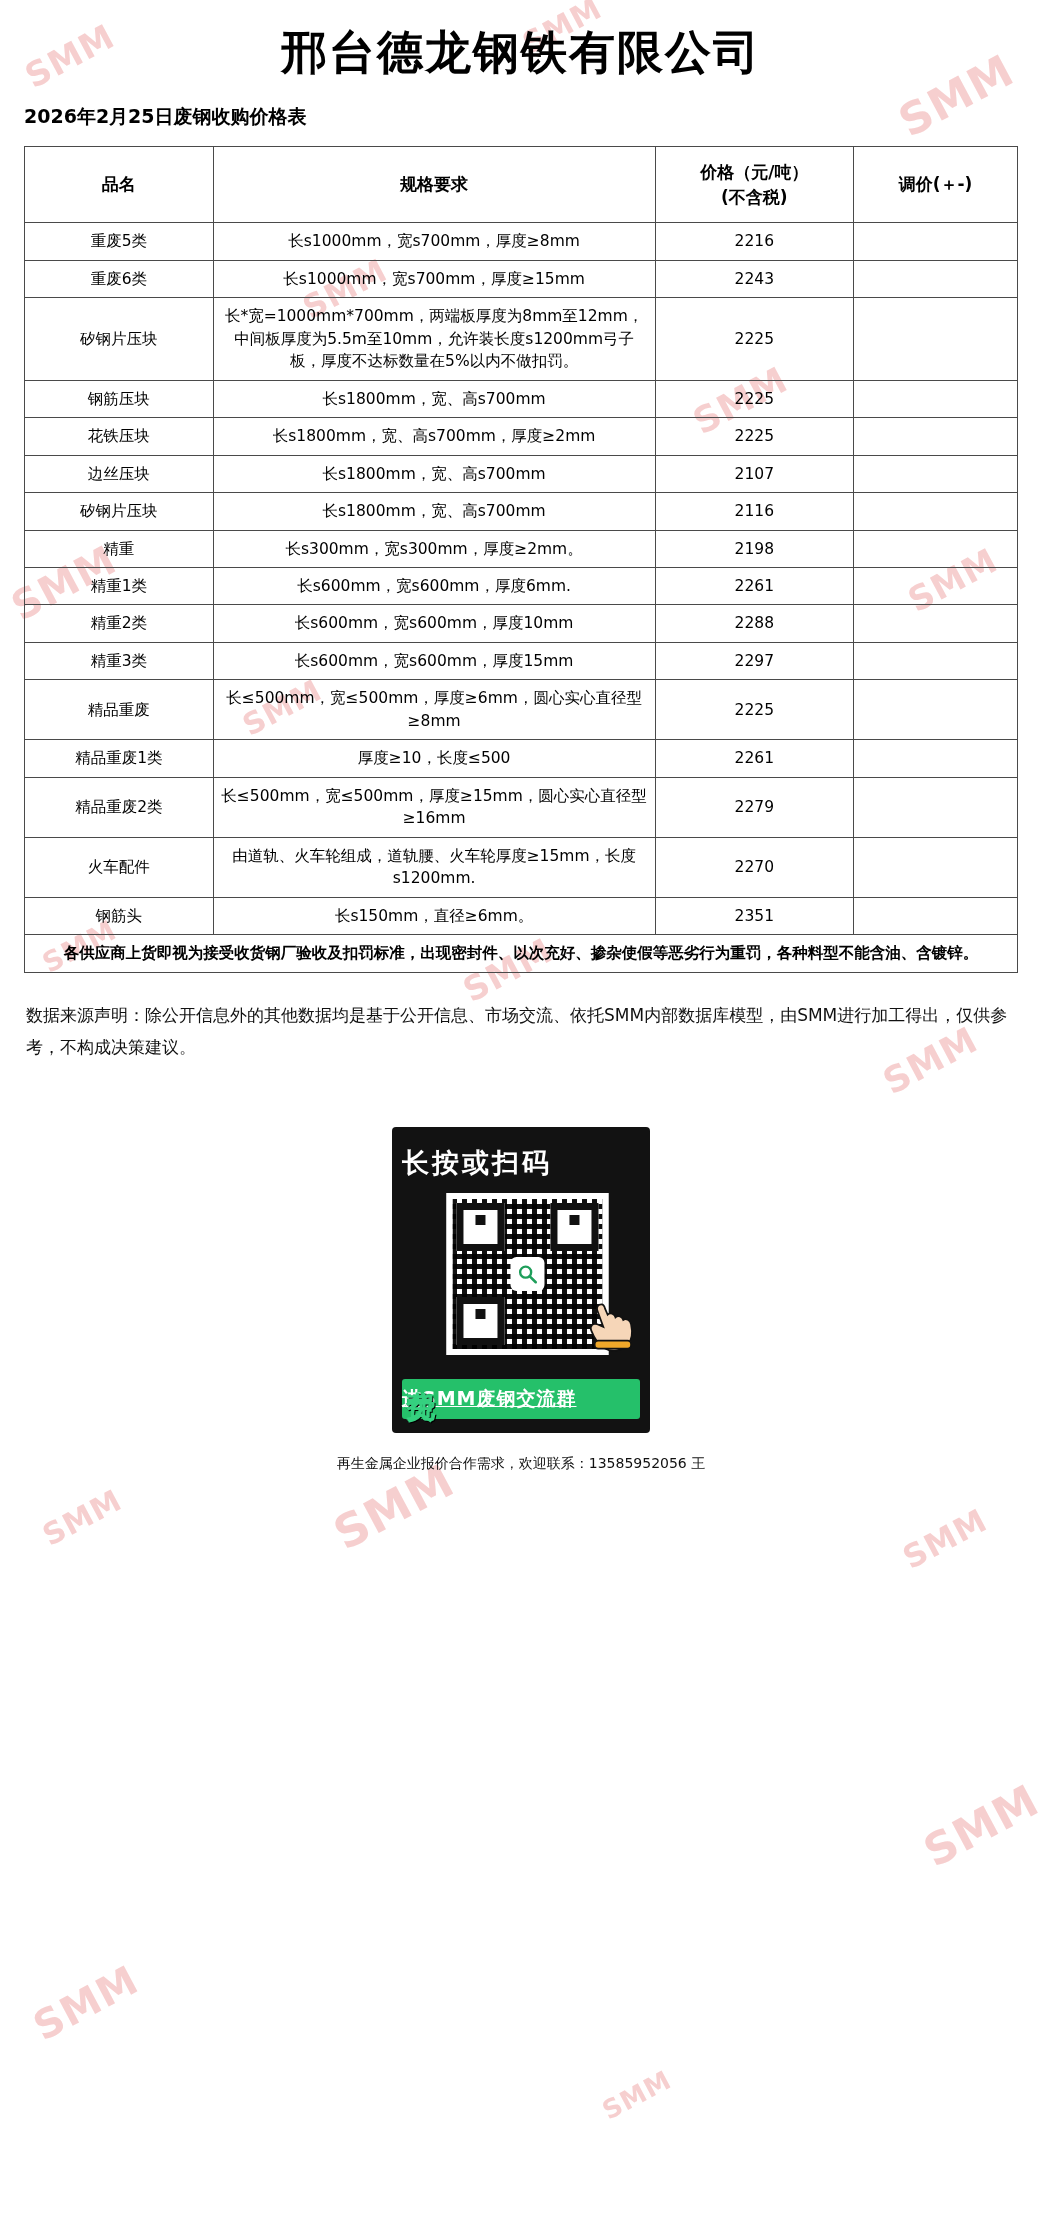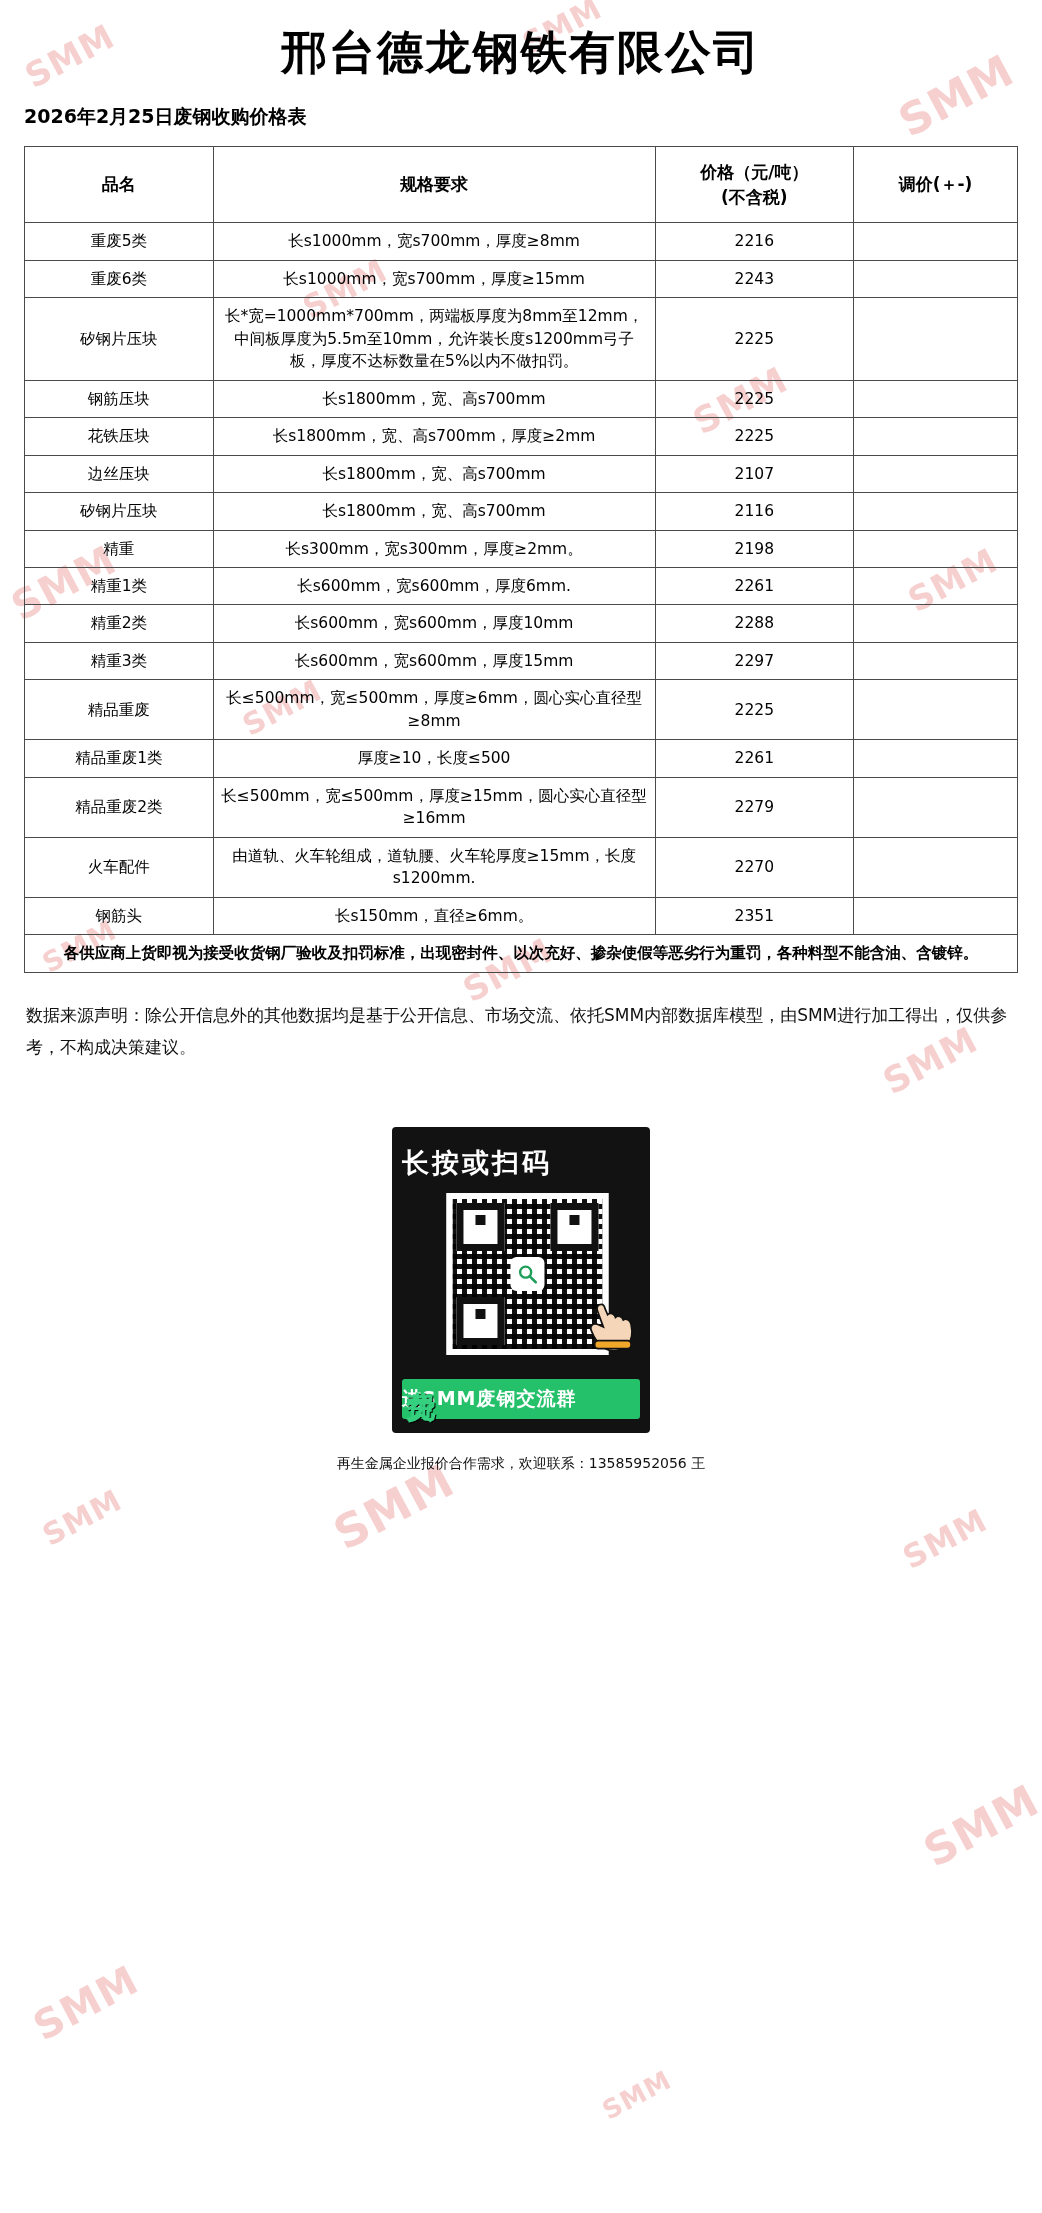--- a/index.html
+++ b/index.html
@@ -194,20 +194,21 @@
   }
   .qr-footer {
     margin-top: 10px;
     background: #25c06a;
     color: #fff;
     font-size: 19px;
     font-weight: bold;
     letter-spacing: 1px;
     padding: 7px 0;
     border-radius: 3px;
+    text-decoration: underline;
   }
   .contact {
     text-align: center;
     font-size: 14px;
     margin: 22px 0 26px 0;
     color: #111;
     position: relative;
     z-index: 6;
   }
 </style>

